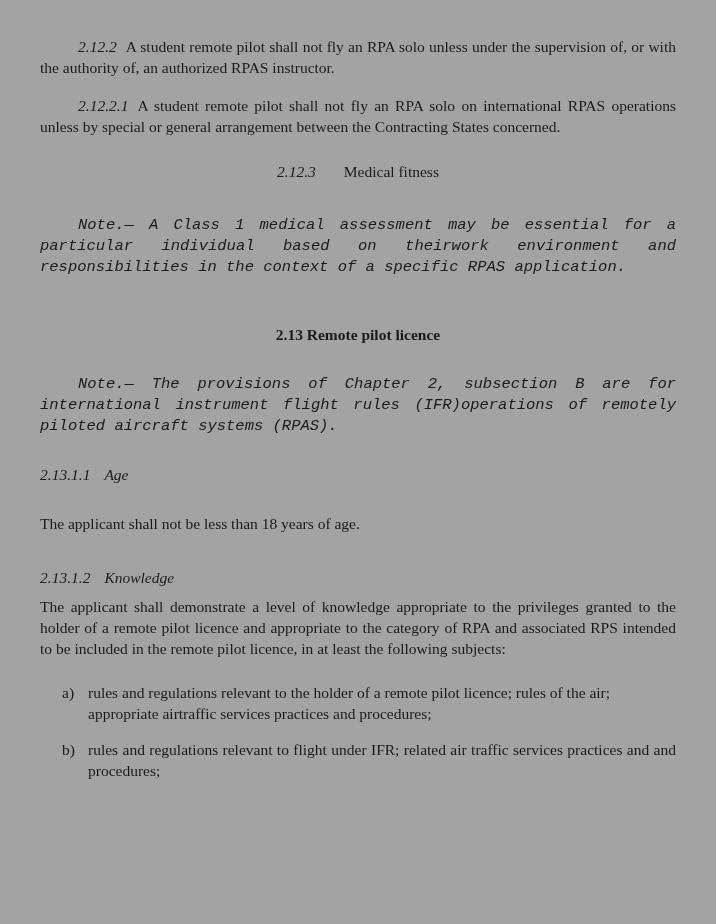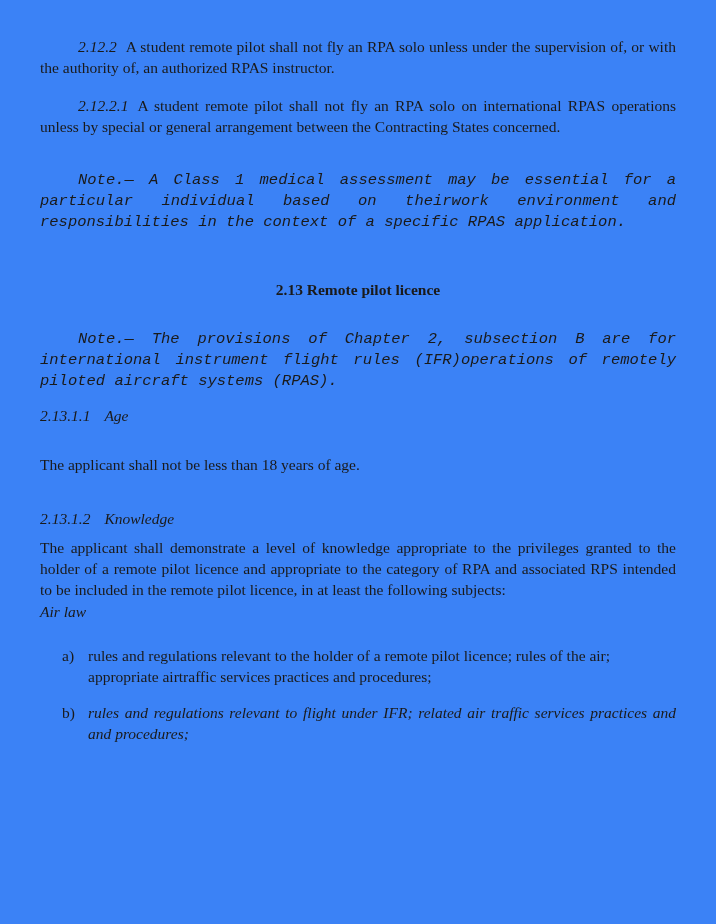--- a/index.html
+++ b/index.html
@@ -6,21 +6,21 @@
     margin: 0;
     padding: 0;
     background: #ffffff;
   }
   .page {
     position: relative;
     width: 716px;
     height: 924px;
     box-sizing: border-box;
     padding: 36px 40px 0 40px;
-    background: #3b82f6;
+    background: #a3a3a3;
     color: #1a1a1a;
     font-family: "Liberation Serif", "DejaVu Serif", serif;
     font-size: 15.5px;
     line-height: 21px;
     overflow: hidden;
   }
   p { margin: 0; }
   .para   { text-align: justify; }
   .indent { text-indent: 38px; }
   .italic { font-style: italic; }
@@ -33,49 +33,49 @@
   .sub-num { margin-right: 14px; }
   .list-item {
     position: relative;
     padding-left: 48px;
   }
   .list-item .list-marker {
     position: absolute;
     left: 22px;
     top: 0;
   }
-  .list-item.justify .list-text-wrap { text-align: justify; font-style: italic; }
+  .list-item.justify .list-text-wrap { text-align: justify; }
 </style>
 </head>
 <body>
 
 <div class="page">
 
   <p class="para indent"><span class="italic num">2.12.2</span><span>A student remote pilot shall not fly an RPA solo unless under the supervision of, or with the authority of, an authorized RPAS instructor.</span></p>
 
   <p class="para indent" style="margin-top:17px"><span class="italic num">2.12.2.1</span><span>A student remote pilot shall not fly an RPA solo on international RPAS operations unless by special or general arrangement between the Contracting States concerned.</span></p>
 
+  <p class="center" style="margin-top:24px"><span class="italic heading-num">2.12.3</span><span>Medical fitness</span></p>
 
 
   <p class="note" style="margin-top:33px"><span>Note.— A Class 1 medical assessment may be essential for a particular individual based on theirwork environment and responsibilities in the context of a specific RPAS application.</span></p>
 
   <p class="center bold" style="margin-top:46px">2.13 Remote pilot licence</p>
 
   <p class="note" style="margin-top:29px"><span>Note.— The provisions of Chapter 2, subsection B are for international instrument flight rules (IFR)operations of remotely piloted aircraft systems (RPAS).</span></p>
 
 
-  <p class="sub-heading" style="margin-top:13px"><span class="sub-num">2.13.1.1</span><span>Age</span></p>
+  <p class="sub-heading" style="margin-top:27px"><span class="sub-num">2.13.1.1</span><span>Age</span></p>
 
   <p class="para" style="margin-top:28px"><span>The applicant shall not be less than 18 years of age.</span></p>
 
   <p class="sub-heading" style="margin-top:33px"><span class="sub-num">2.13.1.2</span><span>Knowledge</span></p>
 
   <p class="para" style="margin-top:8px"><span>The applicant shall demonstrate a level of knowledge appropriate to the privileges granted to the holder of a remote pilot licence and appropriate to the category of RPA and associated RPS intended to be included in the remote pilot licence, in at least the following subjects:</span></p>
 
-  <p class="italic" style="margin-top:1px">Air law</p>
 
   <div class="list-item" style="margin-top:23px">
     <span class="list-marker">a)</span>
     <div class="list-text-wrap">rules and regulations relevant to the holder of a remote pilot licence; rules of the air; appropriate airtraffic services practices and procedures;</div>
   </div>
 
   <div class="list-item justify" style="margin-top:15px">
     <span class="list-marker">b)</span>
     <div class="list-text-wrap">rules and regulations relevant to flight under IFR; related air traffic services practices and and procedures;</div>
   </div>

